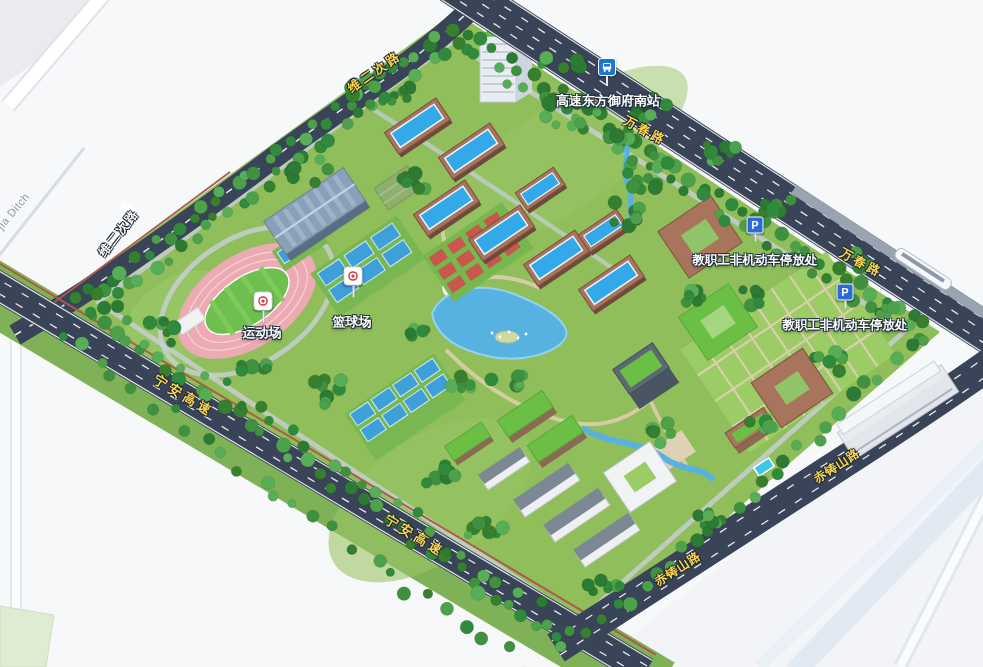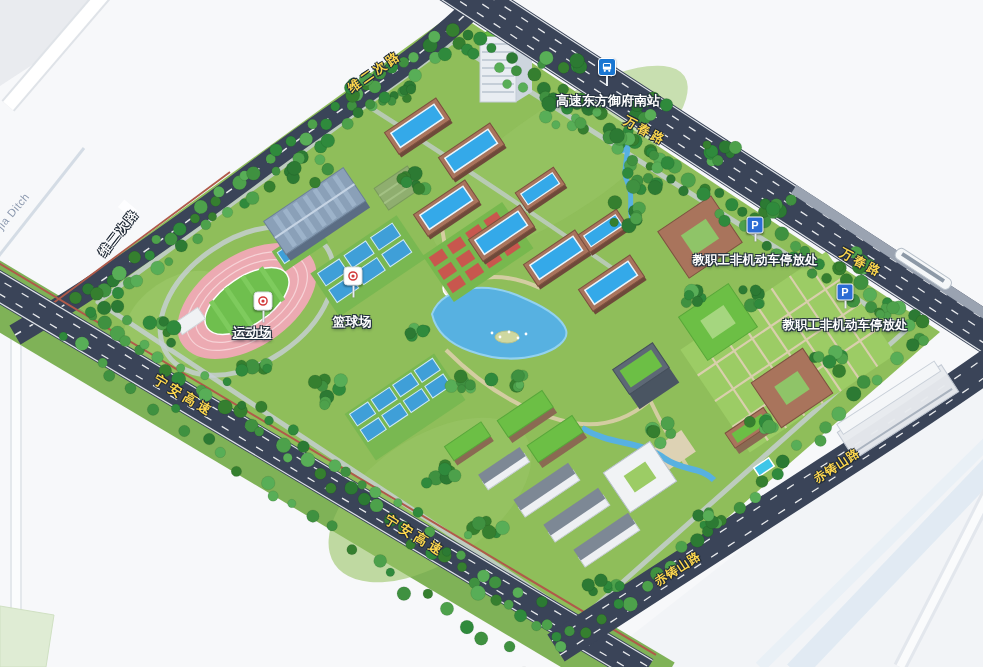--- a/index.html
+++ b/index.html
@@ -838,21 +838,21 @@
 
   <div class="marker" style="left:263px;top:307px;">
     <div class="badge">
       <svg width="13" height="13" viewBox="0 0 16 16">
         <circle cx="8" cy="8" r="5" fill="none" stroke="#d23b3b" stroke-width="1.8"></circle>
         <circle cx="8" cy="8" r="2" fill="#d23b3b"></circle>
       </svg>
     </div>
     <div class="pole" style="height:12px;"></div>
   </div>
-  <div class="lbl poi-lbl" style="left:252px;top:333px;transform:translate(-50%,-50%);text-decoration:underline;">运动场</div>
+  <div class="lbl poi-lbl" style="left:262px;top:333px;transform:translate(-50%,-50%);">运动场</div>
 
   <div class="marker" style="left:353px;top:282px;">
     <div class="badge">
       <svg width="13" height="13" viewBox="0 0 16 16">
         <circle cx="8" cy="8" r="5" fill="none" stroke="#d23b3b" stroke-width="1.8"></circle>
         <circle cx="8" cy="8" r="2" fill="#d23b3b"></circle>
       </svg>
     </div>
     <div class="pole" style="height:12px;"></div>
   </div>

